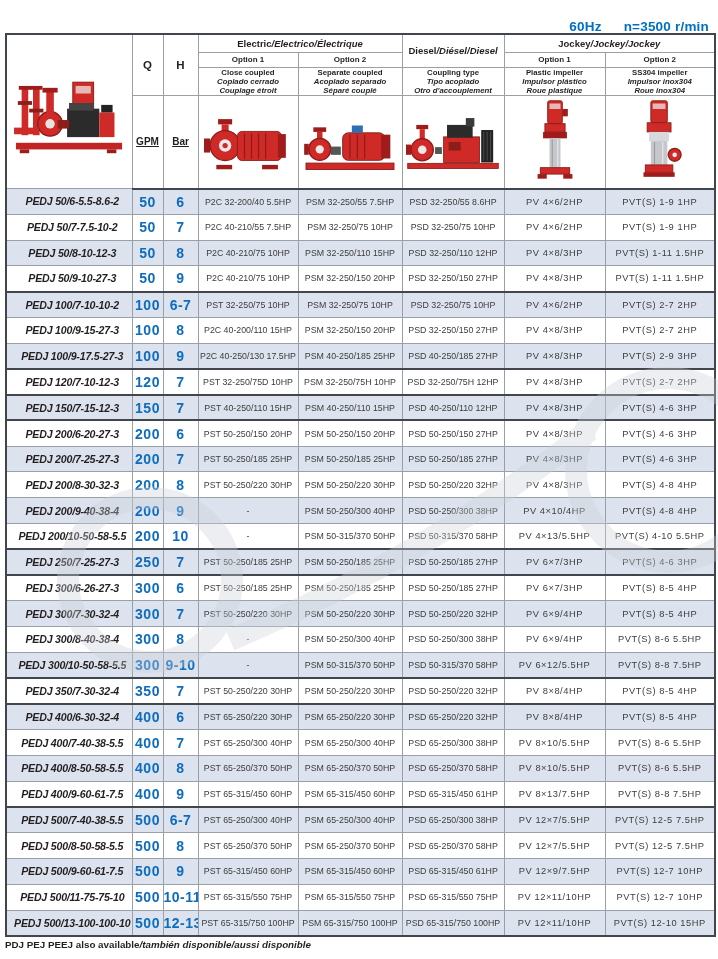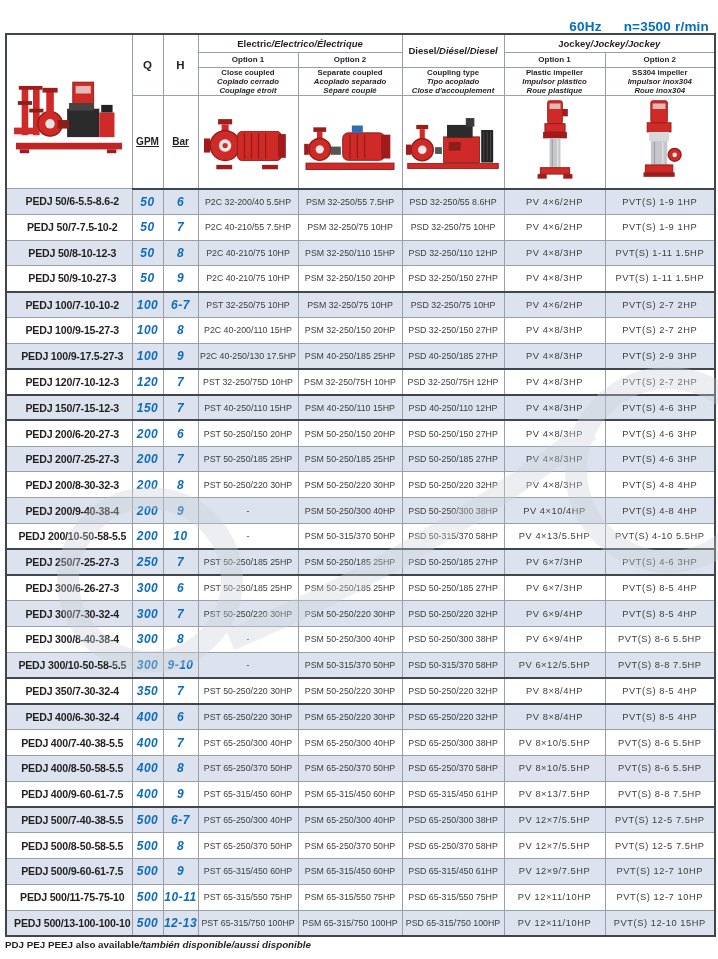--- a/index.html
+++ b/index.html
@@ -20,22 +20,22 @@
   .desc .it{display:block;}
   .it{font-style:italic;}
   .qh{font-size:11.5px;font-weight:bold;}
   .unit{font-size:10px;font-weight:bold;}
   .r-a{height:18px;} .r-b{height:15px;} .r-c{height:16px;} .r-d{height:93px;}
   thead tr.r-d td{border-bottom:2px solid #41464d;text-decoration:underline;}
   tbody tr{height:25.78px;}
   tbody tr.shade td{background:#dce3ee;}
   tbody tr.grp td{border-top:2px solid #41464d;}
   .c-model{text-align:left;font-weight:bold;font-size:10.6px;padding-left:6px !important;
-           letter-spacing:-0.2px;}
-  .c-q,.c-h{color:#0d6cbd;font-weight:bold;font-size:12px;letter-spacing:.5px;font-style:italic;}
+           letter-spacing:-0.2px;font-style:italic;}
+  .c-q,.c-h{color:#0d6cbd;font-weight:bold;font-size:14px;letter-spacing:.5px;}
   .c-spec{font-size:8.8px;color:#3c3c3c;}
   .c-jockey{font-size:9.3px;color:#3c3c3c;letter-spacing:.55px;}
   .footnote{position:absolute;left:5px;right:5px;top:939px;display:flex;
             font-size:9.8px;font-weight:bold;}
   .imgcell svg{display:block;margin:0 auto;}
   .watermark{position:absolute;left:0;top:0;width:718px;height:959px;
              pointer-events:none;z-index:5;}
   .page-frame{position:relative;z-index:1;}
 </style>
 </head>
@@ -111,21 +111,21 @@
           <span class="it">Couplage étroit</span>
         </td>
         <td class="desc">
           <span>Separate coupled</span>
           <span class="it">Acoplado separado</span>
           <span class="it">Séparé couplé</span>
         </td>
         <td class="desc">
           <span>Coupling type</span>
           <span class="it">Tipo acoplado</span>
-          <span class="it">Close d'accouplement</span>
+          <span class="it">Otro d'accouplement</span>
         </td>
         <td class="desc">
           <span>Plastic impeller</span>
           <span class="it">Impulsor plástico</span>
           <span class="it">Roue plastique</span>
         </td>
         <td class="desc">
           <span>SS304 impeller</span>
           <span class="it">Impulsor inox304</span>
           <span class="it">Roue inox304</span>

